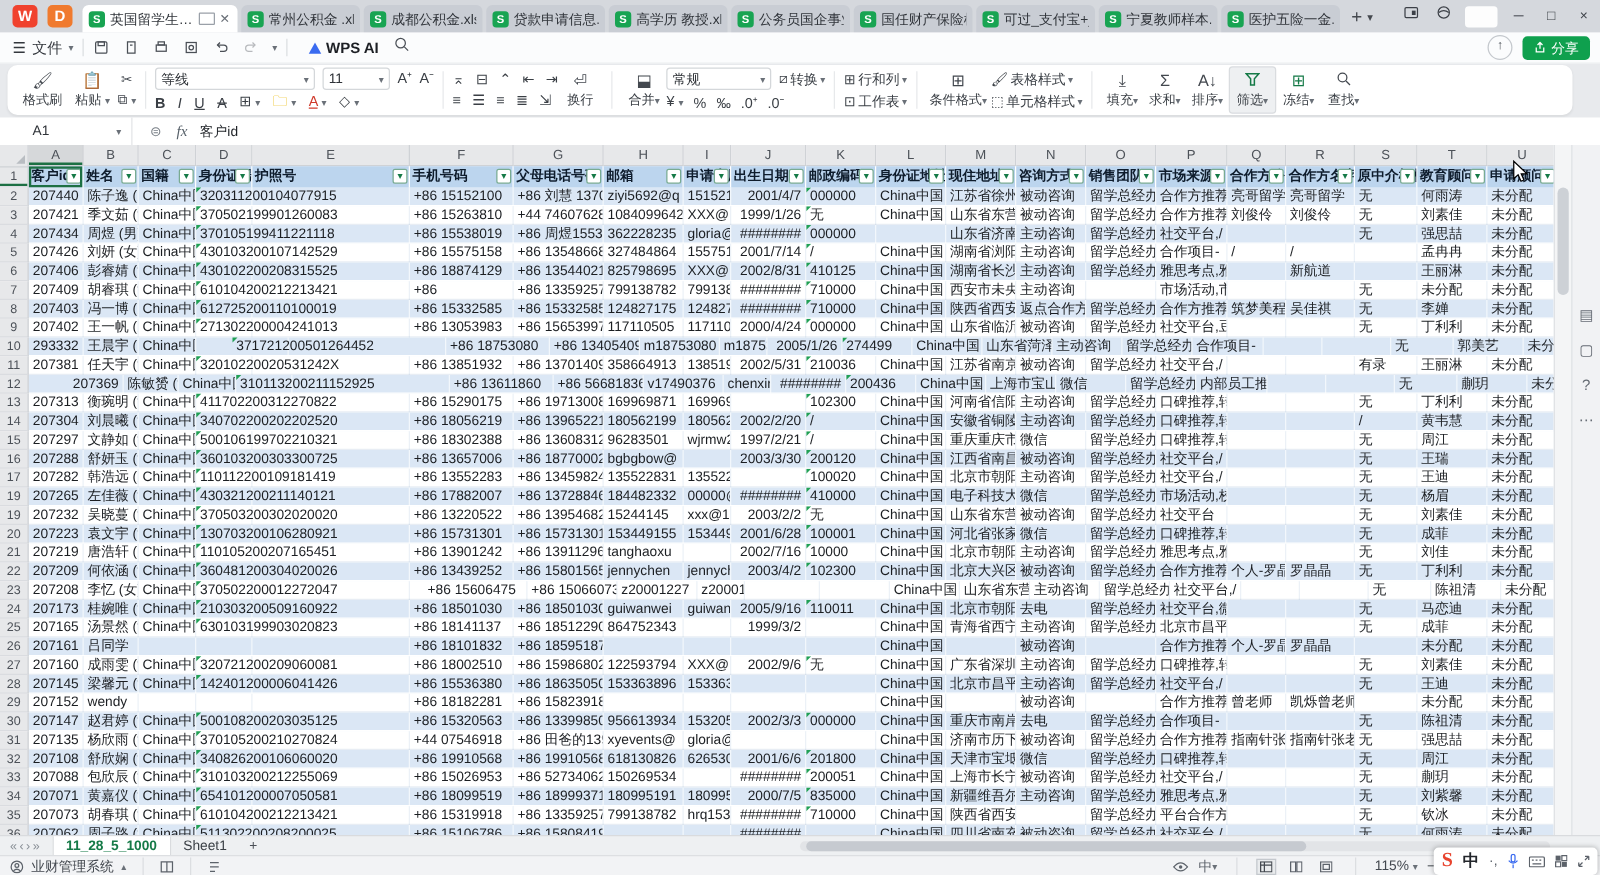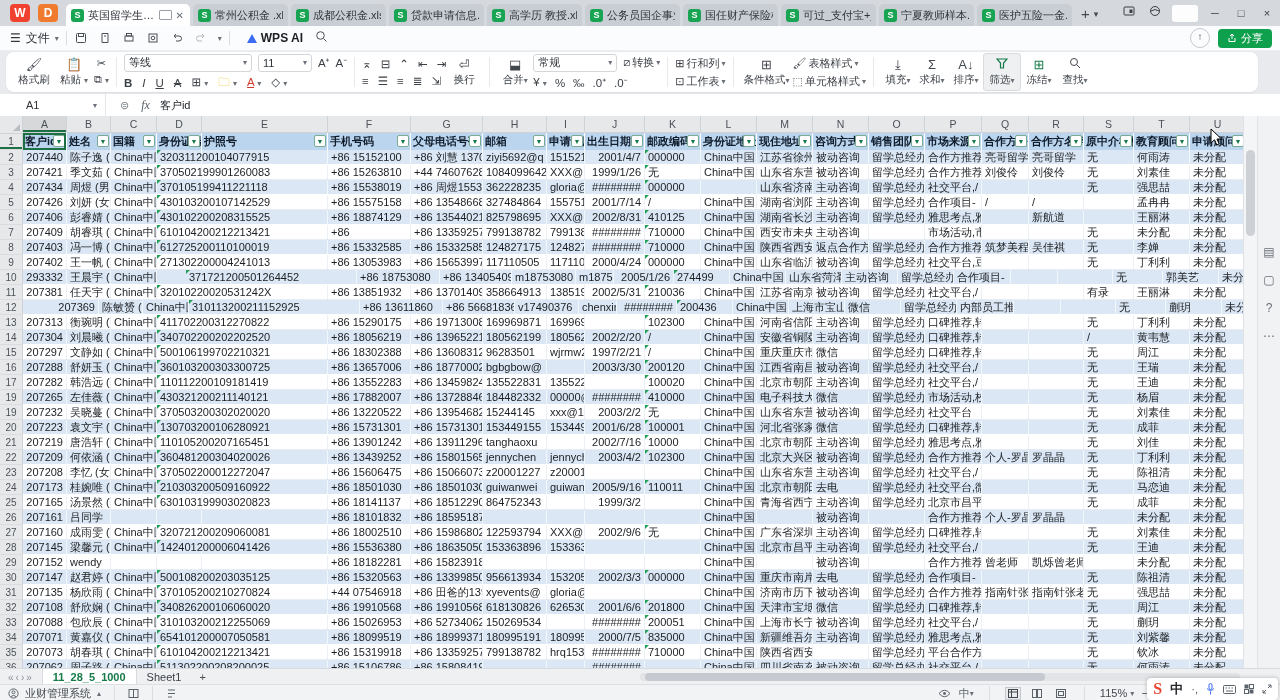--- a/index.html
+++ b/index.html
@@ -967,21 +967,21 @@
           <div class="cell" style="width: 56px;">丁利利</div>
           <div class="cell" style="width: 56px;">未分配</div>
         </div>
         <div class="grow">
           <div class="rownum">23</div>
           <div class="cell ar" style="width: 44px;">207208</div>
           <div class="cell" style="width: 44px;">李忆 (女)</div>
           <div class="cell" style="width: 46px;">China中国</div>
           <div class="cell ovf tri" style="width: 45px;">370502200012272047</div>
           <div class="cell" style="width: 126px;"></div>
-          <div class="cell" style="width: 83px;">+86 15606475</div>
+          <div class="cell" style="width: 83px; margin-left: 11px;">+86 15606475</div>
           <div class="cell" style="width: 72px;">+86 1506607386</div>
           <div class="cell" style="width: 64px;">z20001227</div>
           <div class="cell" style="width: 38px;">z20001227</div>
           <div class="cell ar" style="width: 60px;"></div>
           <div class="cell" style="width: 56px;"></div>
           <div class="cell" style="width: 56px;">China中国</div>
           <div class="cell" style="width: 56px;">山东省东营</div>
           <div class="cell" style="width: 56px;">主动咨询</div>
           <div class="cell" style="width: 56px;">留学总经办</div>
           <div class="cell" style="width: 57px;">社交平台,/</div>

